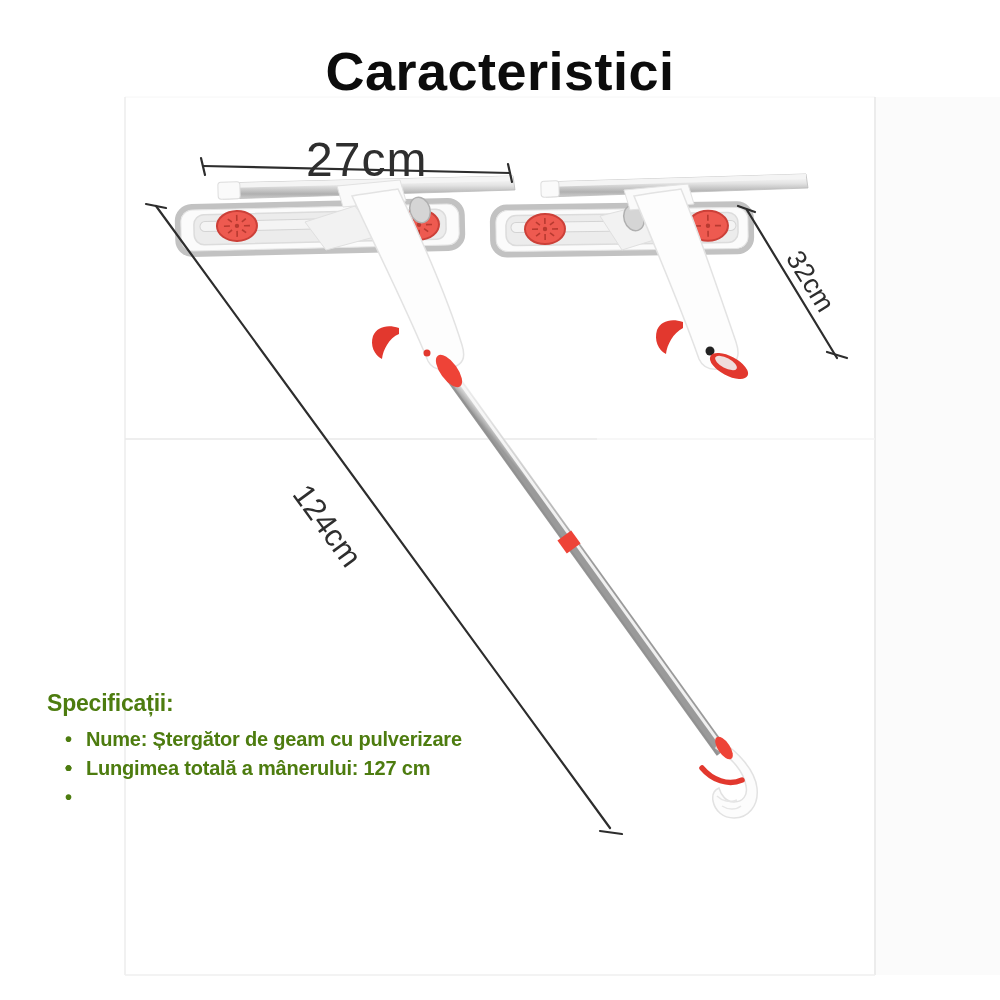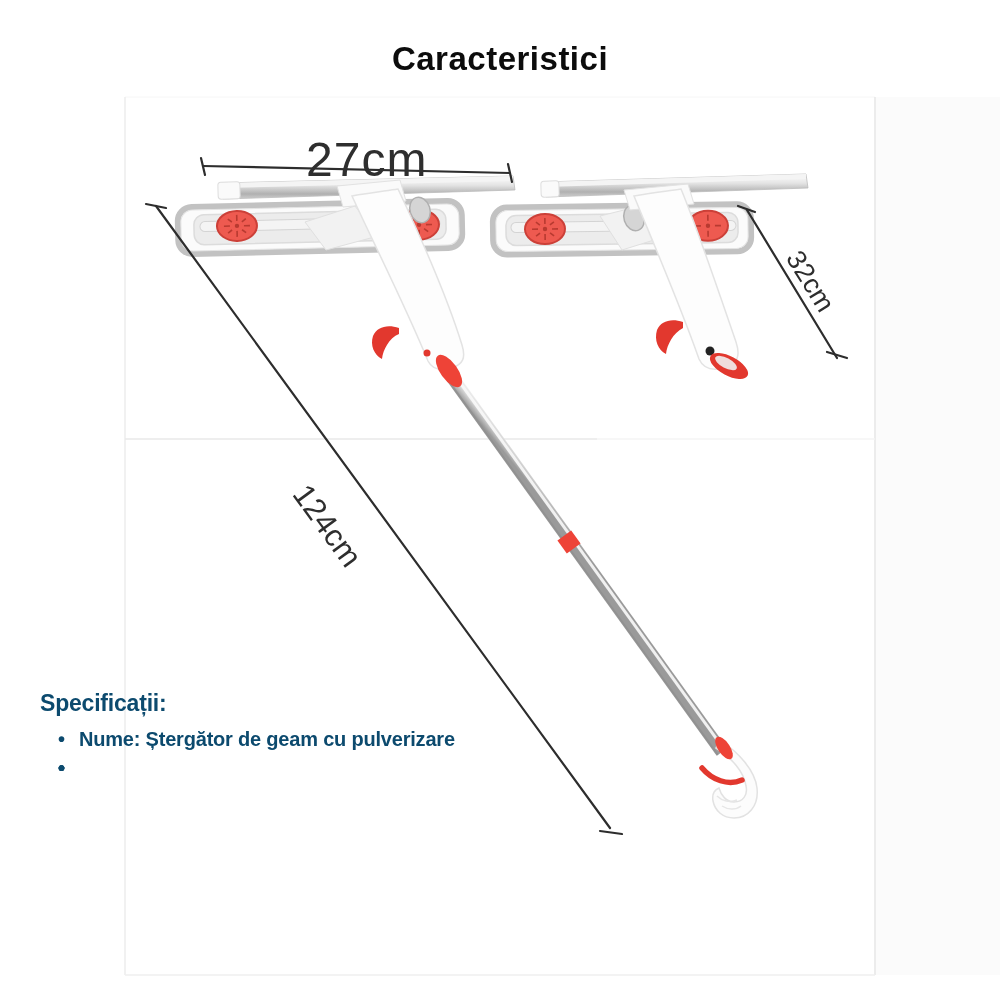--- a/index.html
+++ b/index.html
@@ -2,32 +2,32 @@
 <html><head>
 <meta charset="utf-8">
 <style>
   html,body{margin:0;padding:0;}
   body{
     width:1000px;height:1000px;position:relative;background:#ffffff;
     font-family:"Liberation Sans", sans-serif;overflow:hidden;
   }
   .page-title{
     position:absolute;top:40px;left:0;width:1000px;text-align:center;
-    font-size:33px;font-weight:700;color:#0c0c0c;letter-spacing:.5px;
+    font-size:54px;font-weight:700;color:#0c0c0c;letter-spacing:.5px;
   }
   .illustration{position:absolute;left:0;top:0;}
   .dim-label{
     position:absolute;color:#2e2e2e;font-weight:400;text-align:center;
     white-space:nowrap;
   }
   .dim-27{left:306px;top:132px;width:110px;font-size:48px;letter-spacing:1px;}
   .dim-32{left:768px;top:266px;width:84px;font-size:27px;transform:rotate(58deg);}
   .dim-124{left:266px;top:508px;width:122px;font-size:31px;transform:rotate(54deg);}
   .specs{
-    position:absolute;left:40px;top:690px;color:#0c4a6e;
+    position:absolute;left:47px;top:690px;color:#4d7c0f;
   }
   .specs-heading{font-size:23px;font-weight:700;letter-spacing:-.2px;}
   .specs-list{list-style:none;margin:8px 0 0 0;padding:0;}
   .specs-list li{
     position:relative;padding-left:39px;font-size:20px;font-weight:700;
     line-height:29px;letter-spacing:-.2px;white-space:nowrap;
   }
   .specs-list li.wrap-justify{
     white-space:normal;text-align:justify;width:412px;
   }
@@ -212,18 +212,19 @@
       <span>Nume: Ștergător de geam cu pulverizare</span>
     </li>
     <li>
       <span class="bullet">•</span>
     </li>
     <li class="wrap-justify">
       <span class="bullet">•</span>
     </li>
     <li>
       <span class="bullet">•</span>
+      <span>Lungimea totală a mânerului: 127 cm</span>
     </li>
     <li>
       <span class="bullet">•</span>
     </li>
   </ul>
 </div>
 
 </body></html>

